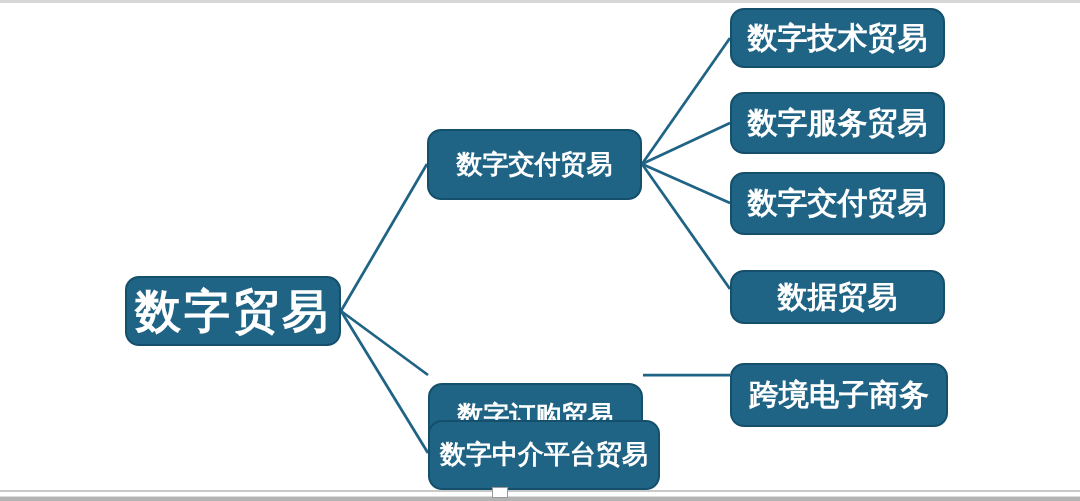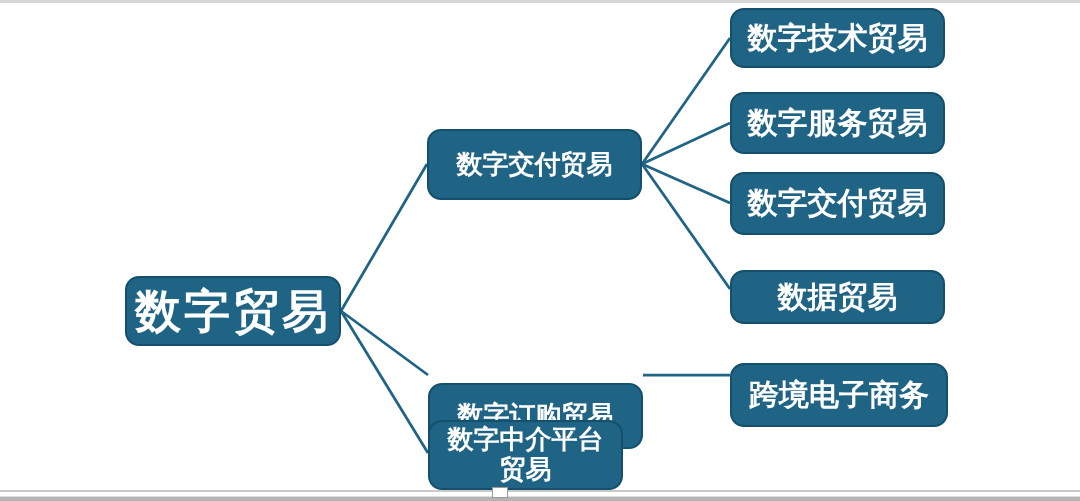--- a/index.html
+++ b/index.html
@@ -48,21 +48,21 @@
     line-height: 1.15;
   }
   .node-root {
     left: 125px; top: 276px; width: 216px; height: 70px;
     font-size: 46px; letter-spacing: 3px;
   }
   .node-l2 { font-size: 26px; }
   .node-l3 { font-size: 30px; }
   .node-delivery   { left: 427px; top: 129px; width: 215px; height: 71px; }
   .node-ordering   { left: 428px; top: 342px; width: 215px; height: 66px; margin-top: 41px; }
-  .node-platform   { left: 428px; top: 420px; width: 195px; height: 70px; padding: 16px 8px; }
+  .node-platform   { left: 428px; top: 420px; width: 232px; height: 70px; padding: 16px 8px; }
   .node-tech       { left: 730px; top: 8px;   width: 215px; height: 60px; }
   .node-service    { left: 730px; top: 92px;  width: 215px; height: 62px; }
   .node-product    { left: 730px; top: 172px; width: 215px; height: 63px; }
   .node-data       { left: 730px; top: 270px; width: 215px; height: 54px; text-align: center; }
   .node-crossb     { left: 730px; top: 363px; width: 218px; height: 64px; }
 
   svg.connectors {
     position: absolute; left: 0; top: 0; width: 1080px; height: 501px;
     pointer-events: none;
   }

